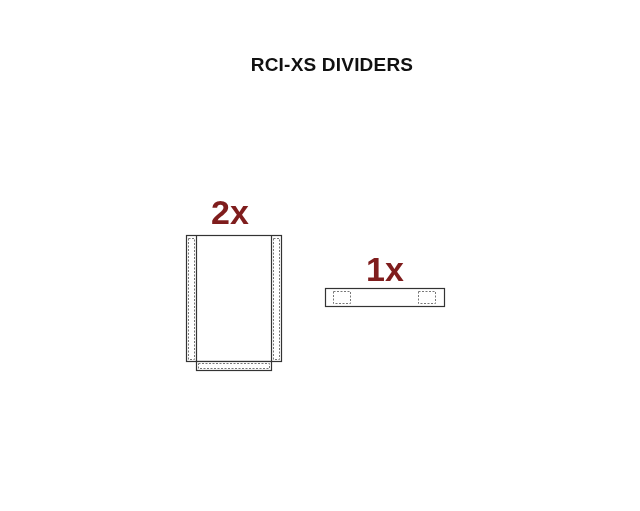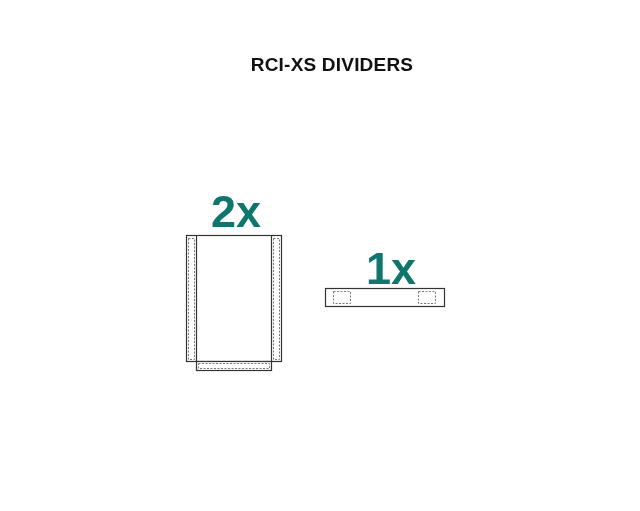--- a/index.html
+++ b/index.html
@@ -1,18 +1,18 @@
 <!DOCTYPE html>
 <html><head>
 <meta charset="utf-8">
 <style>
   html, body { margin: 0; padding: 0; background: #ffffff; }
   body { width: 640px; height: 511px; position: relative; overflow: hidden; font-family: "Liberation Sans", "DejaVu Sans", sans-serif; }
   .title { position: absolute; left: 12px; width: 640px; top: 54px; text-align: center; font-size: 19px; font-weight: bold; color: #111111; letter-spacing: 0.2px; }
-  .qty { position: absolute; font-weight: bold; color: #0f766e; font-size: 45px; line-height: 34px; }
+  .qty { position: absolute; font-weight: bold; color: #7f1d1d; font-size: 34px; line-height: 34px; }
   svg { position: absolute; left: 0; top: 0; }
 </style>
 </head>
 <body>
 
 <div class="title">RCI-XS DIVIDERS</div>
 
 <div class="qty" style="left:211px; top:195px;">2x</div>
 <div class="qty" style="left:366px; top:252px;">1x</div>
 

